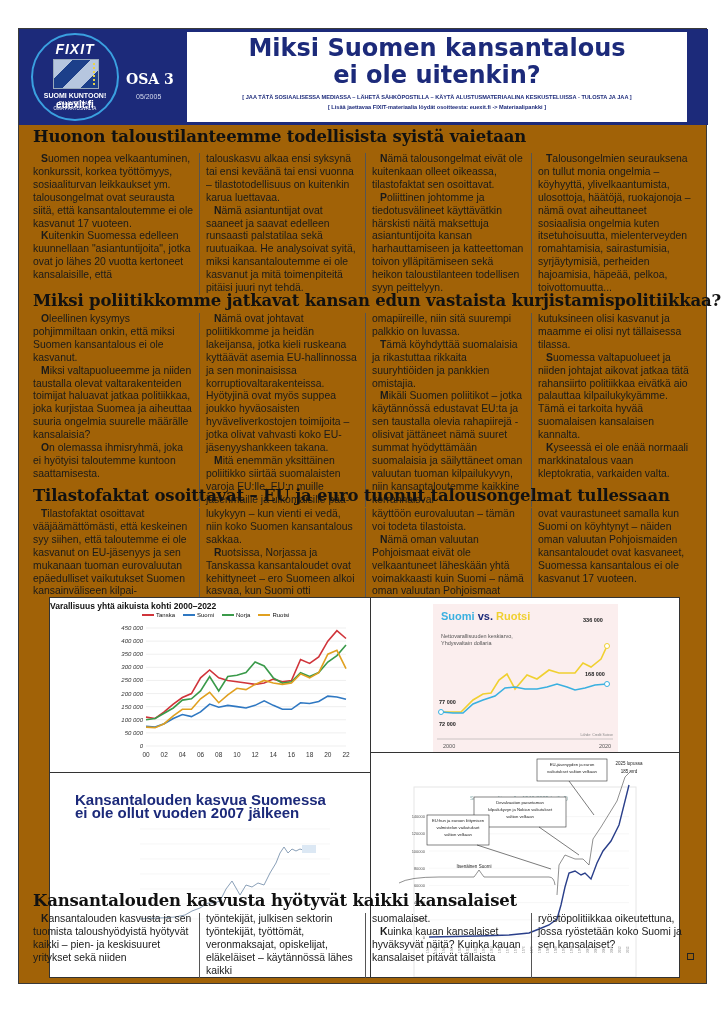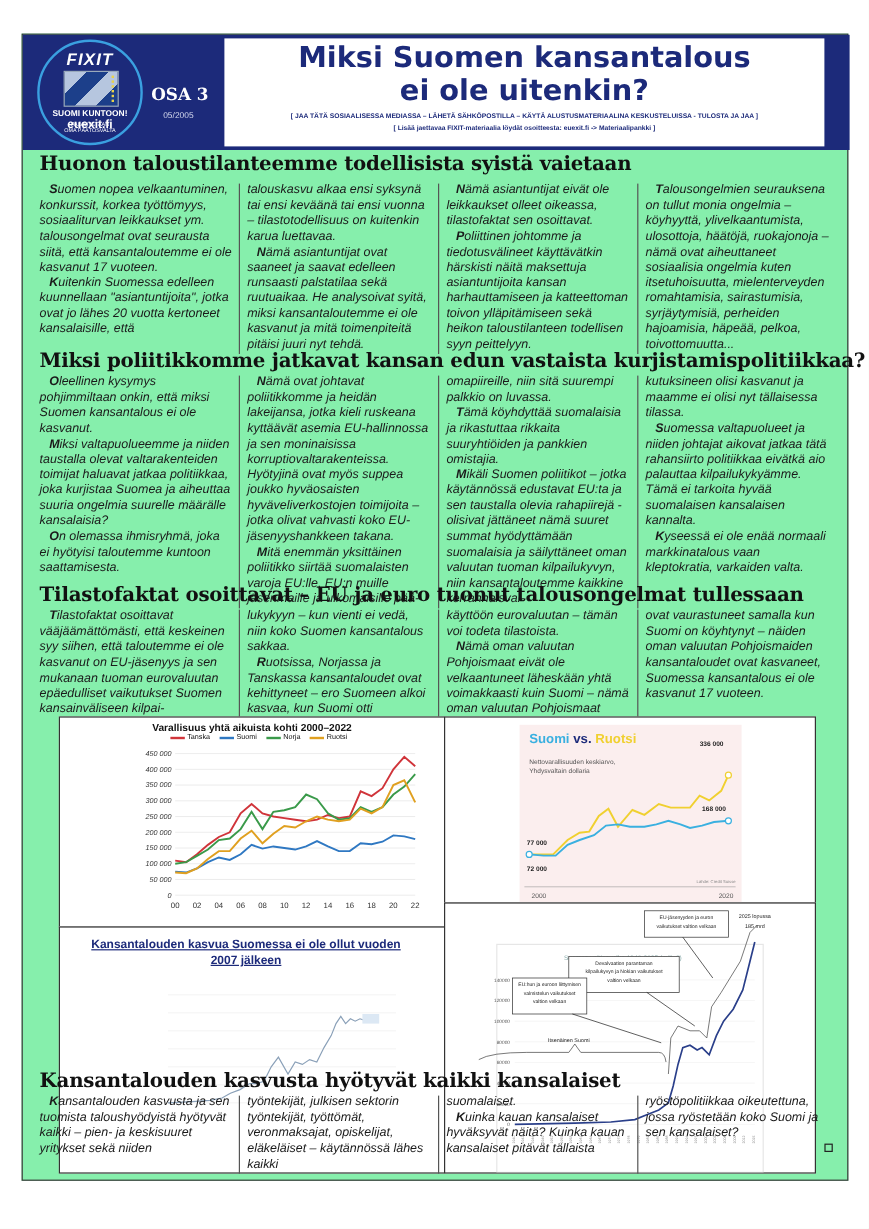--- a/index.html
+++ b/index.html
@@ -1,19 +1,19 @@
 <!DOCTYPE html>
 <html><head>
 <meta charset="utf-8">
 <style>
   * { box-sizing: border-box; margin: 0; padding: 0; }
   html, body { width: 724px; height: 1024px; background: #ffffff; overflow: hidden; }
   body { position: relative; font-family: "Liberation Sans", sans-serif; color: #111; }
 
-  .page { position: absolute; left: 18px; top: 28px; width: 689px; height: 956px; border: 1px solid #3a3a3a; background: #86efac; }
+  .page { position: absolute; left: 18px; top: 28px; width: 689px; height: 956px; border: 1px solid #3a3a3a; background: #a16207; }
 
   
   .header { position: absolute; left: 0; top: 0; width: 689px; height: 96px; background: #1c2a7a; }
   .logo { position: absolute; left: 12px; top: 4px; width: 88px; height: 88px; border-radius: 50%; background: #1c2a7a; border: 2px solid #3aa0e0; overflow: hidden; }
   .logo .fixit { position: absolute; top: 6px; left: 0; width: 100%; text-align: center; color: #fff; font-weight: bold; font-size: 14px; letter-spacing: 1px; font-style: italic; }
   .logo .flag { position: absolute; top: 24px; left: 20px; width: 46px; height: 30px; background: linear-gradient(135deg,#b6c6df 0 25%,#1c3f8a 25% 50%,#b6c6df 50% 75%,#1c3f8a 75%); border: 1px solid #9ab; }
   .logo .flag::after { content: ""; position: absolute; right: 3px; top: 3px; width: 10px; height: 22px; border-right: 2px dotted #e8d24a; }
   .logo .kuntoon { position: absolute; top: 57px; left: 0; width: 100%; text-align: center; color: #fff; font-weight: bold; font-size: 7px; }
   .logo .palaut { position: absolute; top: 66px; left: 0; width: 100%; text-align: center; color: #fff; font-size: 4.5px; line-height: 5px; }
   .logo .url { position: absolute; top: 64px; left: 0; width: 100%; text-align: center; color: #fff; font-weight: bold; font-size: 10px; }
@@ -24,28 +24,28 @@
   .title-box { position: absolute; left: 168px; top: 3px; width: 500px; height: 90px; background: #fff; }
   .title { position: absolute; left: 0; top: 3px; width: 100%; text-align: center; color: #1c2a7a; font-family: "DejaVu Sans", sans-serif; font-weight: bold; font-size: 24px; line-height: 27px; }
   .subline1 { position: absolute; left: 0; top: 62px; width: 100%; text-align: center; color: #1c2a7a; font-size: 5.6px; font-weight: bold; white-space: nowrap; }
   .subline2 { position: absolute; left: 0; top: 72px; width: 100%; text-align: center; color: #1c2a7a; font-size: 5.6px; font-weight: bold; white-space: nowrap; }
 
   
   .section-h { position: absolute; left: 14px; font-family: "DejaVu Serif", serif; font-weight: bold; font-size: 16.5px; color: #111; white-space: nowrap; letter-spacing: -0.2px; }
   .cols { position: absolute; left: 14px; width: 664px; display: flex; }
   .col { width: 166px; padding: 0 6px 0 6px; font-size: 10.4px; line-height: 12.9px; color: #1a1a1a; border-left: 1px solid #555; }
   .col:first-child { border-left: none; padding-left: 0; }
-  .col p { text-indent: 8px; font-style: italic; }
+  .col p { text-indent: 8px; }
   .col p.cont { text-indent: 0; }
   .col b.dc { font-weight: bold; }
 
   
   .img-grid { position: absolute; left: 30px; top: 8px; }
   .cell { position: absolute; border: 1px solid #333; background: #fff; overflow: hidden; }
-  .chart-title { position: absolute; width: 100%; text-align: center; font-weight: bold; }
+  .chart-title { position: absolute; width: 100%; font-weight: bold; }
   .legend { position: absolute; font-size: 6px; display: flex; gap: 8px; }
   .legend span { display: inline-flex; align-items: center; gap: 2px; }
   .legend i { display: inline-block; width: 12px; height: 2px; }
 
   .end-mark { position: absolute; right: 12px; width: 7px; height: 7px; border: 1px solid #222; }
 </style>
 </head>
 <body>
 
 <div class="page">
@@ -77,21 +77,21 @@
   <div class="cols" style="top:124px;" id="sec0">
       <div class="col">
         <p><b class="dc">S</b><span>uomen nopea velkaantuminen, konkurssit, korkea työttömyys, sosiaaliturvan leikkaukset ym. talousongelmat ovat seurausta siitä, että kansantaloutemme ei ole kasvanut 17 vuoteen.</span></p>
         <p><b class="dc">K</b><span>uitenkin Suomessa edelleen kuunnellaan "asiantuntijoita", jotka ovat jo lähes 20 vuotta kertoneet kansalaisille, että</span></p>
       </div>
       <div class="col">
         <p class="cont"><span>talouskasvu alkaa ensi syksynä tai ensi keväänä tai ensi vuonna – tilastotodellisuus on kuitenkin karua luettavaa.</span></p>
         <p><b class="dc">N</b><span>ämä asiantuntijat ovat saaneet ja saavat edelleen runsaasti palstatilaa sekä ruutuaikaa. He analysoivat syitä, miksi kansantaloutemme ei ole kasvanut ja mitä toimenpiteitä pitäisi juuri nyt tehdä.</span></p>
       </div>
       <div class="col">
-        <p><b class="dc">N</b><span>ämä asiantuntijat eivät ole leikkaukset olleet oikeassa, tilastofaktat sen osoittavat.</span></p>
+        <p><b class="dc">N</b><span>ämä talousongelmat eivät ole kuitenkaan olleet oikeassa, tilastofaktat sen osoittavat.</span></p>
         <p><b class="dc">P</b><span>oliittinen johtomme ja tiedotusvälineet käyttävätkin härskisti näitä maksettuja asiantuntijoita kansan harhauttamiseen ja katteettoman toivon ylläpitämiseen sekä heikon taloustilanteen todellisen syyn peittelyyn.</span></p>
       </div>
       <div class="col">
         <p><b class="dc">T</b><span>alousongelmien seurauksena on tullut monia ongelmia – köyhyyttä, ylivelkaantumista, ulosottoja, häätöjä, ruokajonoja – nämä ovat aiheuttaneet sosiaalisia ongelmia kuten itsetuhoisuutta, mielenterveyden romahtamisia, sairastumisia, syrjäytymisiä, perheiden hajoamisia, häpeää, pelkoa, toivottomuutta...</span></p>
       </div>
     </div>
 
   <div class="section-h" style="top:262px;">Miksi poliitikkomme jatkavat kansan edun vastaista kurjistamispolitiikkaa?</div>
   <div class="cols" style="top:284px;" id="sec1">
       <div class="col">
@@ -211,21 +211,21 @@
             <text x="6" y="100" font-size="5.5" font-weight="bold" fill="#222" font-family="Liberation Sans, sans-serif">77 000</text>
             <text x="6" y="122" font-size="5.5" font-weight="bold" fill="#222" font-family="Liberation Sans, sans-serif">72 000</text>
             <text x="180" y="132" font-size="3.5" text-anchor="end" fill="#888" font-family="Liberation Sans, sans-serif">Lähde: Credit Suisse</text>
             <line x1="4" x2="180" y1="135" y2="135" stroke="#999" stroke-width="0.5"></line>
             <text x="10" y="144" font-size="5.5" fill="#555" font-family="Liberation Sans, sans-serif">2000</text>
             <text x="172" y="144" font-size="5.5" fill="#555" text-anchor="middle" font-family="Liberation Sans, sans-serif">2020</text>
           </svg>
       </div>
 
       <div class="cell" style="left:0;top:175px;width:322px;height:206px;">
-        <div class="chart-title" style="top:8px;font-size:10px;color:#1c2a7a;line-height:13px;width:260px;left:25px;text-decoration:underline;">Kansantalouden kasvua Suomessa ei ole ollut vuoden 2007 jälkeen</div>
+        <div class="chart-title" style="top:20px;font-size:15px;color:#1c2a7a;line-height:13px;width:260px;left:25px;">Kansantalouden kasvua Suomessa ei ole ollut vuoden 2007 jälkeen</div>
         <svg id="chart3" style="position:absolute;left:80px;top:50px;" width="210" height="110">
             <line x1="10" x2="200" y1="6" y2="6" stroke="#f0f0f0" stroke-width="0.6"></line>
             <line x1="10" x2="200" y1="21" y2="21" stroke="#f0f0f0" stroke-width="0.6"></line>
             <line x1="10" x2="200" y1="36" y2="36" stroke="#f0f0f0" stroke-width="0.6"></line>
             <line x1="10" x2="200" y1="51" y2="51" stroke="#f0f0f0" stroke-width="0.6"></line>
             <line x1="10" x2="200" y1="66" y2="66" stroke="#f0f0f0" stroke-width="0.6"></line>
             <line x1="10" x2="200" y1="81" y2="81" stroke="#f0f0f0" stroke-width="0.6"></line>
             <line x1="10" x2="200" y1="96" y2="96" stroke="#f0f0f0" stroke-width="0.6"></line>
             <polyline points="10,96 30,95 45,94 55,92 62,88 70,85 78,80 84,80 90,78 96,66 102,58 110,72 116,62 122,64 128,60 134,62 140,50 146,40 150,30 154,24 158,30 162,26 166,28 170,26 176,28" fill="none" stroke="#8aa0b8" stroke-width="1"></polyline>
             <rect x="172" y="22" width="14" height="8" fill="#dce8f4"></rect>

